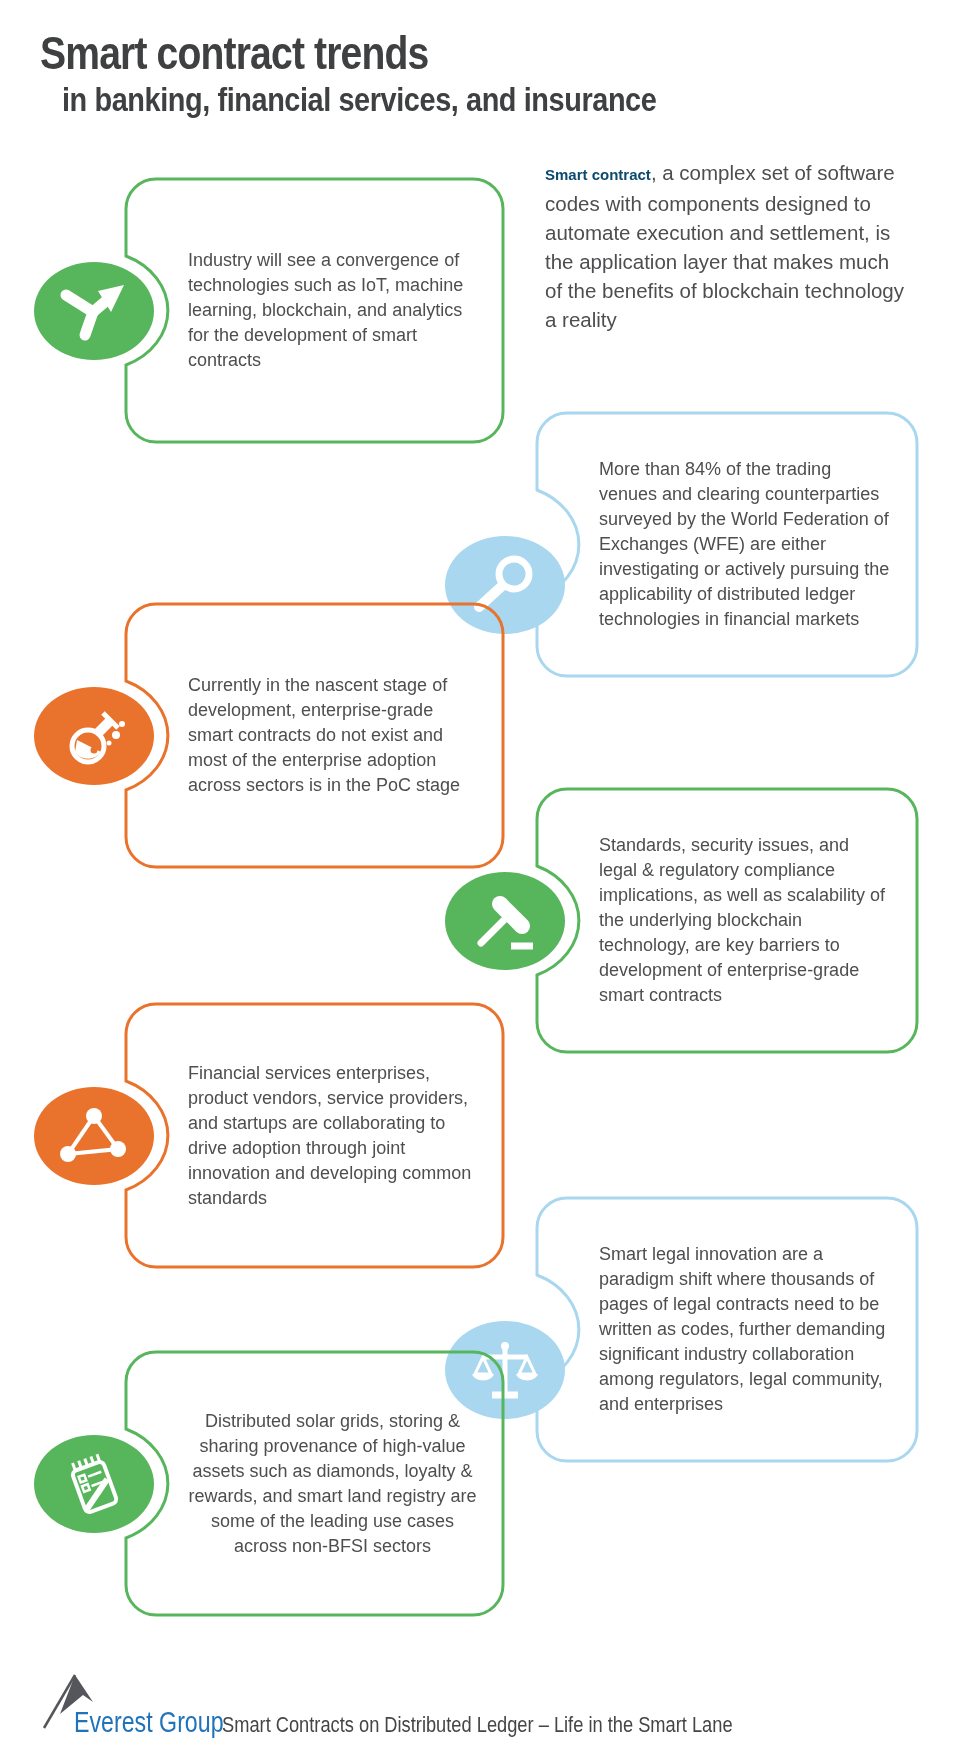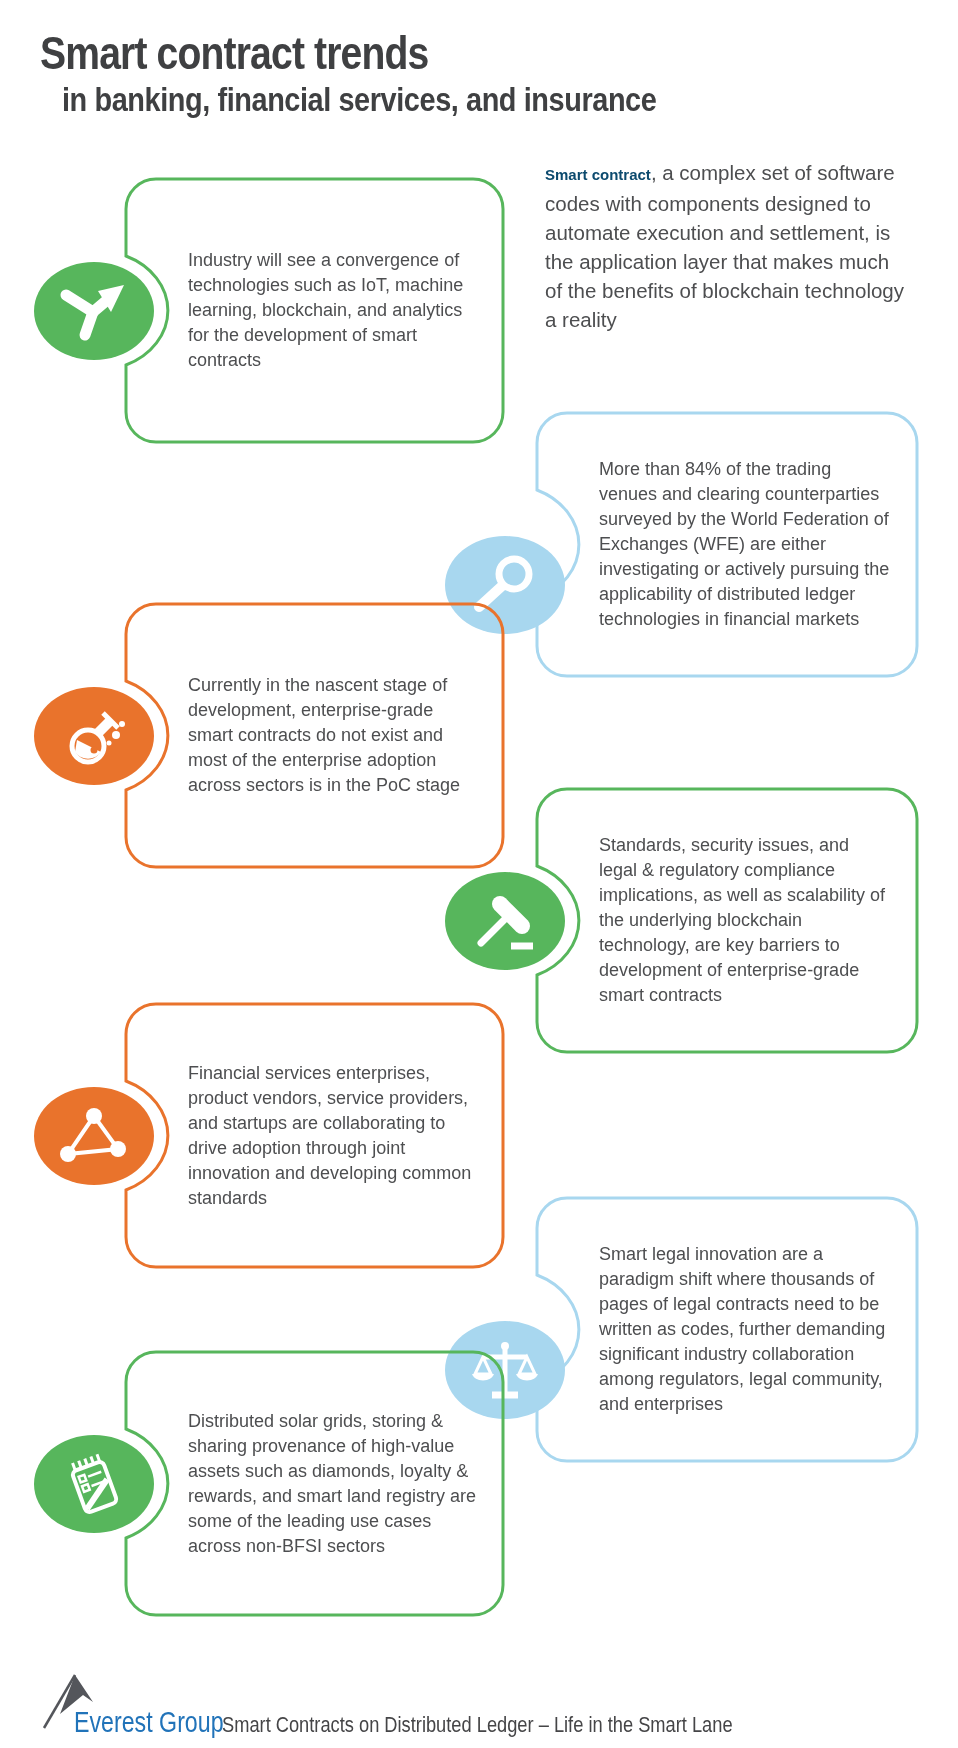--- a/index.html
+++ b/index.html
@@ -13,21 +13,21 @@
   .title2{position:absolute;left:62px;top:80px;font-size:34px;font-weight:bold;color:#3F4042;
           transform:scaleX(.85);transform-origin:left top;white-space:nowrap;letter-spacing:-0.5px;}
   
   .intro{position:absolute;left:545px;top:158px;width:366px;font-size:20.5px;line-height:29px;color:#4D4E50;}
   .intro b{font-size:15px;font-weight:bold;color:#0c4a6e;}
   
   .box{position:absolute;height:263px;}
   .box.left{left:126px;width:377px;}
   .box.right{left:537px;width:380px;}
   .b1{top:179px;} .b2{top:373px;} .b3{top:572px;margin-top:32px;} .b4{top:765px;margin-top:24px;}
-  .b5{top:1004px;} .b6{top:1158px;} .b7{top:1352px;}
+  .b5{top:1004px;} .b6{top:1158px;} .b7{top:1352px;text-align:center;}
   .box svg.frame{position:absolute;left:-2px;top:-2px;overflow:visible;}
   .green{color:#57B65C;} .orange{color:#E9732C;} .blue{color:#A8D7EF;margin-top:40px;}
   .frame path{stroke:currentColor;stroke-width:3;fill:none;}
   .boxtext{
     position:absolute;left:0;top:0;right:0;bottom:0;
     display:flex;align-items:center;
     padding:0 26px 0 62px;box-sizing:border-box;
     font-size:18px;line-height:25px;color:#4D4E50;
   }
   

